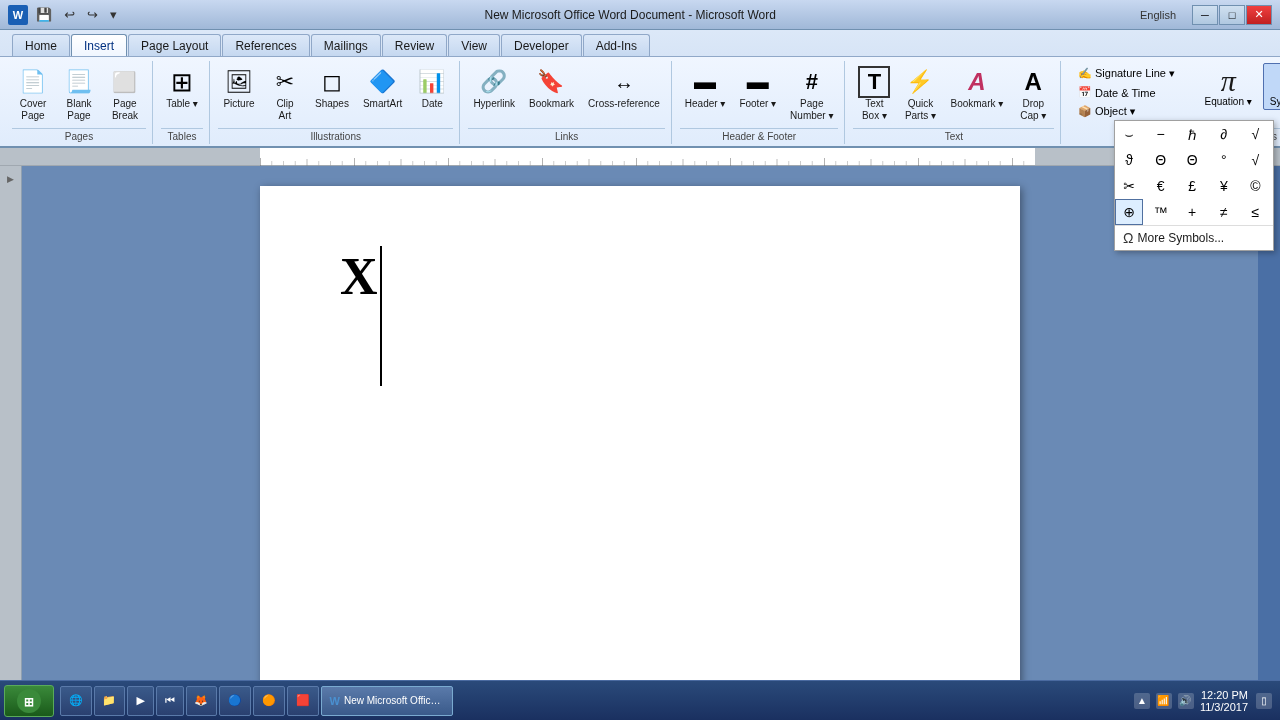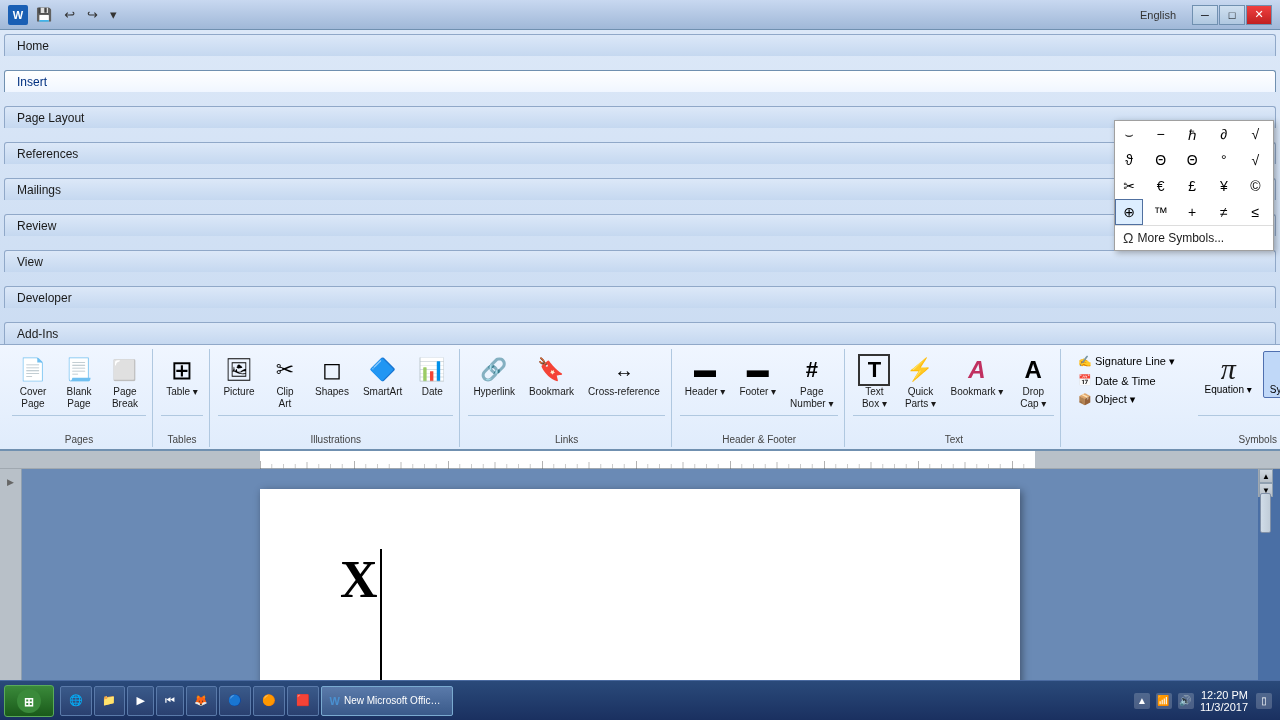--- a/index.html
+++ b/index.html
@@ -19,28 +19,28 @@
     #title-bar .app-icon { width: 20px; height: 20px; background: #1a5fb4; border-radius: 2px; display: flex; align-items: center; justify-content: center; color: white; font-weight: bold; font-size: 11px; }
     #title-bar .quick-access { display: flex; gap: 4px; align-items: center; }
     #title-bar .qa-btn { background: none; border: none; cursor: pointer; color: #333; font-size: 13px; padding: 2px 4px; }
     #title-bar .title-text { flex: 1; text-align: center; font-size: 12px; color: #1a1a1a; }
     #title-bar .win-controls { display: flex; gap: 1px; }
     #title-bar .win-btn { width: 26px; height: 20px; border: 1px solid #7090b0; background: linear-gradient(to bottom, #d0e0f0, #b0c8e0); cursor: pointer; font-size: 11px; display: flex; align-items: center; justify-content: center; }
     #title-bar .win-btn.close { background: linear-gradient(to bottom, #f04040, #c02020); color: white; }
 
     
     #ribbon { background: linear-gradient(to bottom, #dce8f8, #c5d8f0); border-bottom: 2px solid #7090b0; }
-    #ribbon-tabs { display: flex; padding: 4px 4px 0; gap: 14px; flex-direction: column; }
+    #ribbon-tabs { display: flex; padding: 4px 12px 0; gap: 1px; }
     .ribbon-tab { padding: 4px 12px 3px; background: linear-gradient(to bottom, #dce8f8, #c5d8f0); border: 1px solid #90a8c8; border-bottom: none; cursor: pointer; font-size: 12px; color: #1a1a1a; border-radius: 3px 3px 0 0; }
     .ribbon-tab.active { background: linear-gradient(to bottom, #ffffff, #f0f6ff); border-color: #7090b0; font-weight: normal; color: #003080; }
     #ribbon-content { background: linear-gradient(to bottom, #f0f6ff, #e0ecfc); border-top: 1px solid #90a8c8; padding: 4px 6px 2px; display: flex; align-items: stretch; gap: 2px; min-height: 90px; }
     .ribbon-group { display: flex; flex-direction: column; align-items: center; padding: 2px 6px; border-right: 1px solid #b0c8e0; min-width: fit-content; }
     .ribbon-group:last-child { border-right: none; }
     .ribbon-group-items { display: flex; gap: 4px; align-items: flex-start; flex: 1; }
-    .ribbon-group-label { font-size: 10px; color: #444; margin-top: 2px; text-align: center; padding-top: 18px; border-top: 1px solid #b0c8e0; width: 100%; }
+    .ribbon-group-label { font-size: 10px; color: #444; margin-top: 2px; text-align: center; padding-top: 2px; border-top: 1px solid #b0c8e0; width: 100%; }
     .ribbon-btn { display: flex; flex-direction: column; align-items: center; cursor: pointer; padding: 2px 4px; border: 1px solid transparent; border-radius: 2px; min-width: 36px; }
     .ribbon-btn .icon { width: 32px; height: 32px; display: flex; align-items: center; justify-content: center; font-size: 22px; }
     .ribbon-btn .label { font-size: 10px; text-align: center; line-height: 1.2; color: #1a1a1a; }
 
     
     #symbol-dropdown {
       position: absolute;
       top: 120px;
       right: 6px;
       width: 160px;
@@ -105,20 +105,21 @@
 <div id="title-bar">
   <div class="title-left">
     <div class="app-icon">W</div>
     <div class="quick-access">
       <button class="qa-btn">💾</button>
       <button class="qa-btn">↩</button>
       <button class="qa-btn">↪</button>
       <button class="qa-btn">▾</button>
     </div>
   </div>
+  <div class="title-text">New Microsoft Office Word Document - Microsoft Word</div>
   <div style="display:flex;align-items:center;gap:16px;">
     <span style="font-size:11px;color:#333;">English</span>
     <div class="win-controls">
       <button class="win-btn">─</button>
       <button class="win-btn">□</button>
       <button class="win-btn close">✕</button>
     </div>
   </div>
 </div>
 

